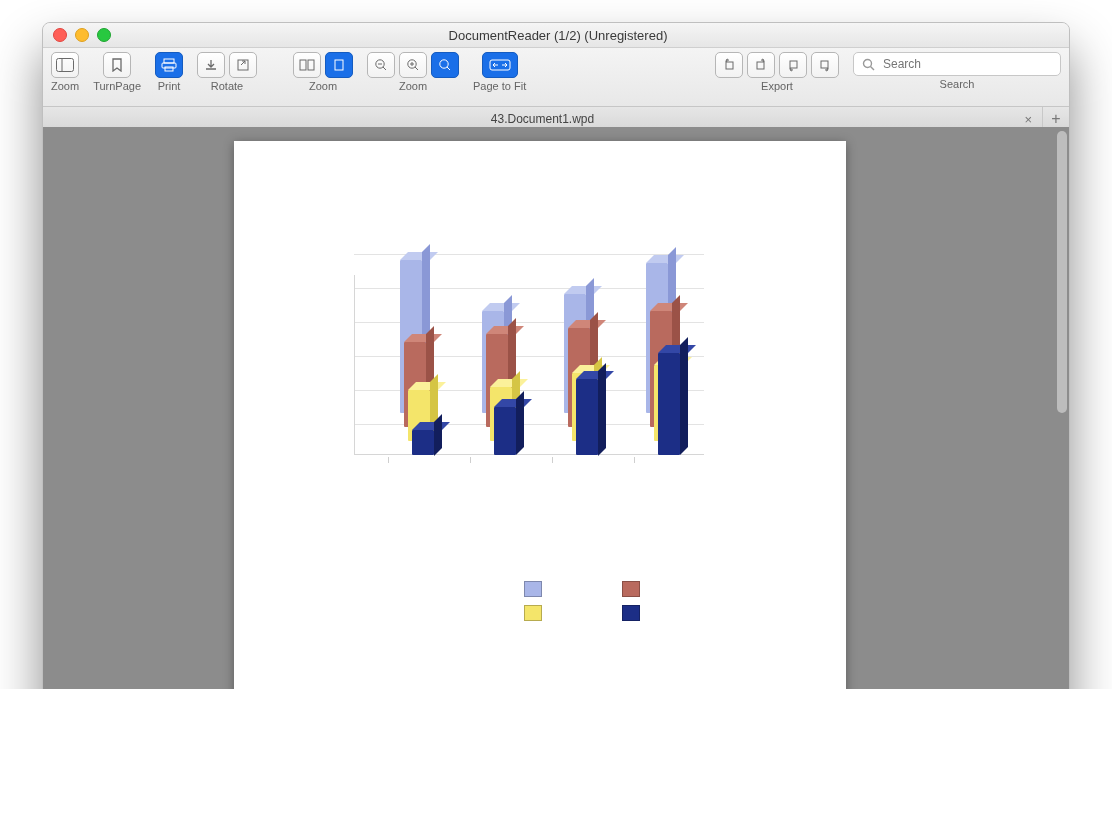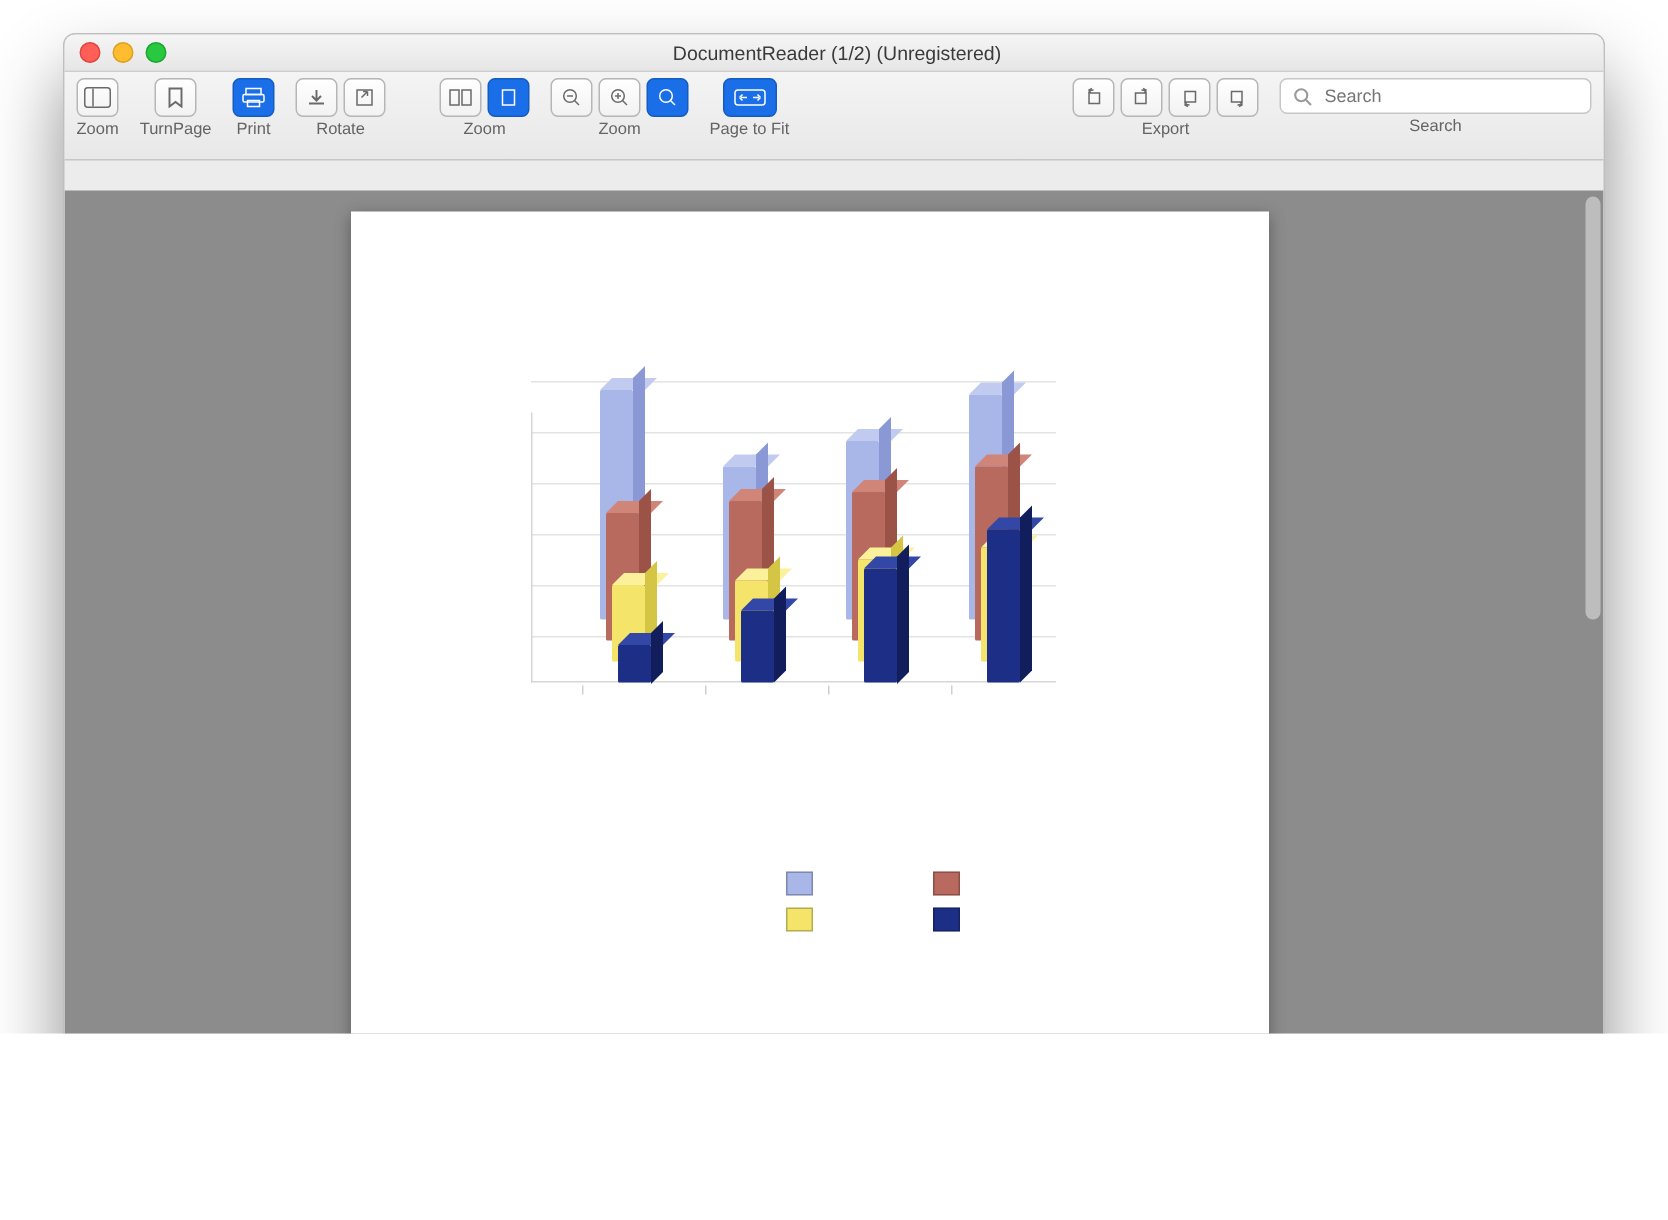--- a/index.html
+++ b/index.html
@@ -227,20 +227,27 @@
           <svg width="13" height="13" viewBox="0 0 13 13">
               <circle cx="5.5" cy="5.5" r="4" fill="none" stroke="#9a9a9a" stroke-width="1.4"></circle>
               <line x1="8.5" y1="8.5" x2="12" y2="12" stroke="#9a9a9a" stroke-width="1.4"></line>
             </svg>
           <input placeholder="Search" style="">
         </div>
         <div class="tlabel">Search</div>
       </div>
     </div>
 
+    <div class="tabbar">
+      <div class="tab">
+        <span>43.Document1.wpd</span>
+        <span class="x">×</span>
+      </div>
+      <div class="addtab">+</div>
+    </div>
 
     <div class="content">
       <div class="page">
         <div class="chart-wrap">
           <div class="chart" id="chart">
               <div class="grid">
                 <div class="h" style="bottom: 30px;"></div>
               </div>
               <div class="grid">
                 <div class="h" style="bottom: 64px;"></div>

